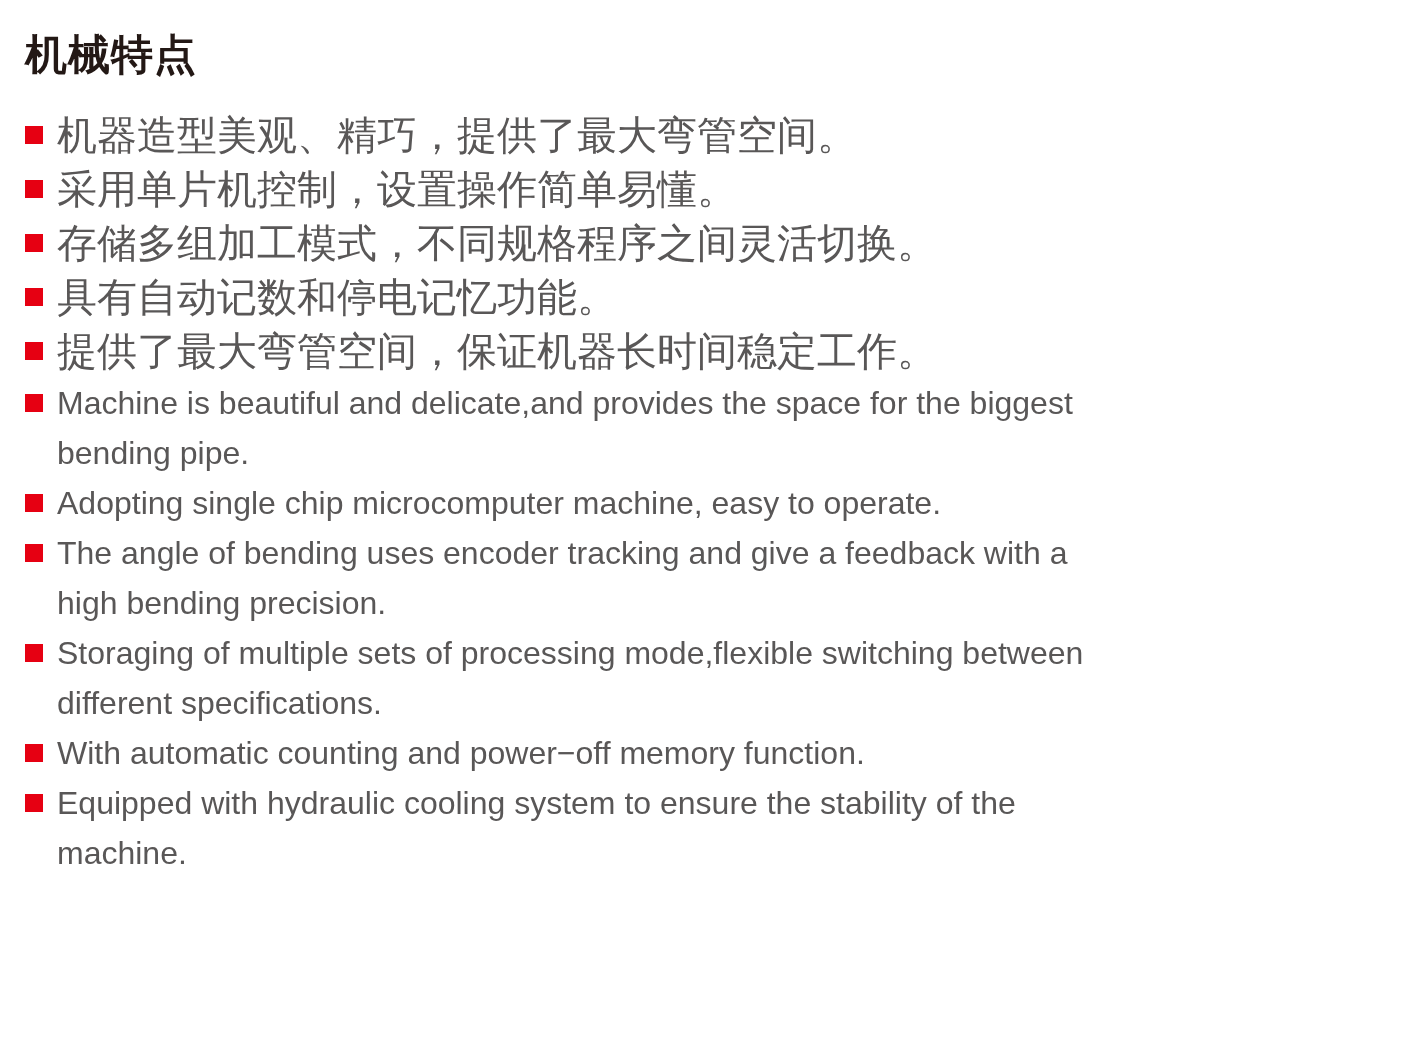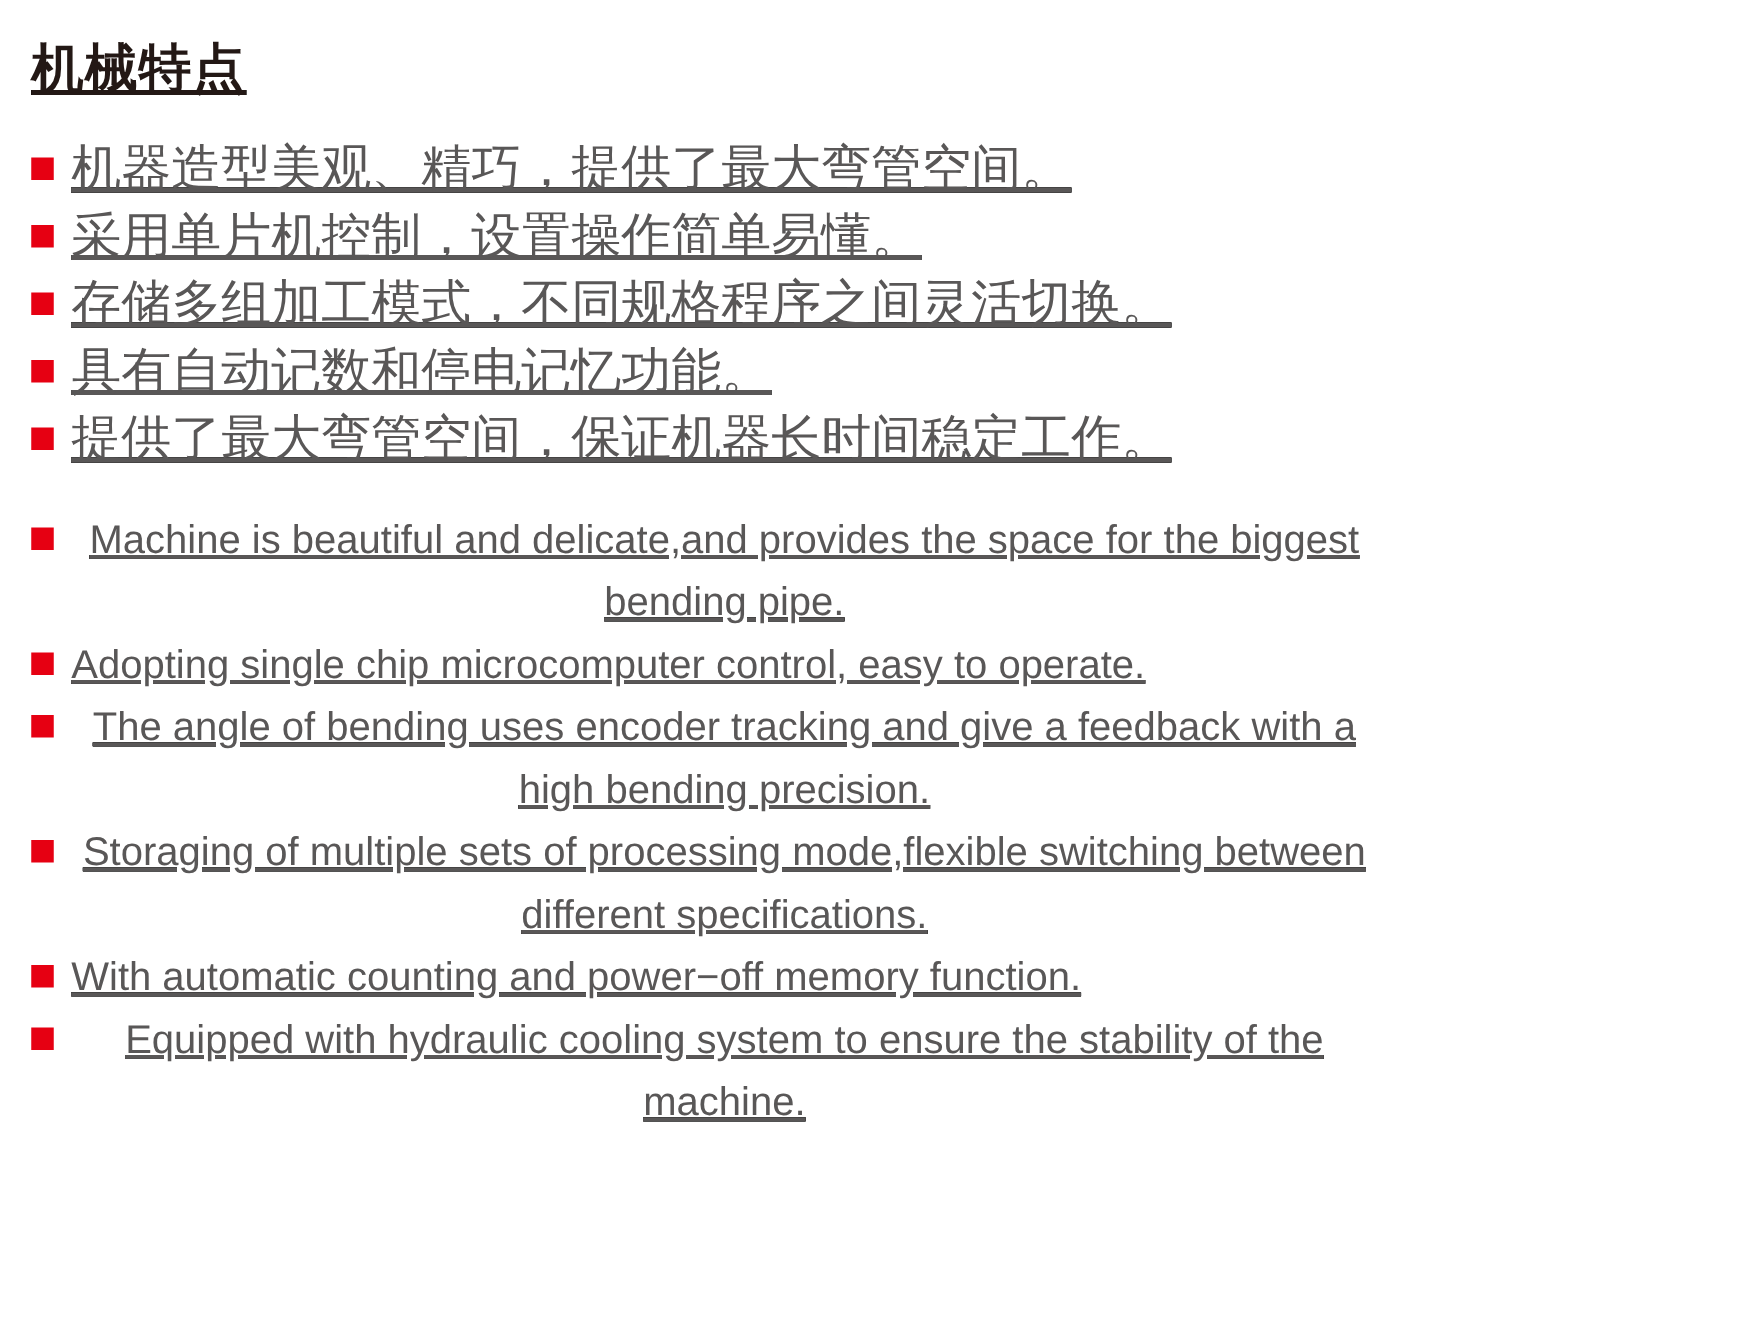--- a/index.html
+++ b/index.html
@@ -1,15 +1,15 @@
 <!DOCTYPE html>
 <html><head>
 <meta charset="utf-8">
 <style>
-  * { margin: 0; padding: 0; box-sizing: border-box; text-decoration: underline; }
+  * { margin: 0; padding: 0; box-sizing: border-box; }
   html, body {
     width: 1401px;
     height: 1058px;
     background: #ffffff;
     overflow: hidden;
   }
   body {
     font-family: "Liberation Sans", "DejaVu Sans", sans-serif;
   }
   .page {
@@ -48,22 +48,20 @@
   }
   .cn-list .sq { margin-top: 18px; }
   .en-title {
     margin-top: 34px;
     font-size: 37px;
     font-weight: 500;
     line-height: 46px;
     color: #231815;
   }
   .en-list {
-    margin-top: 28px;
-    text-align: center;
   }
   .en-list .item {
     font-size: 32px;
     line-height: 50px;
     color: #595757;
   }
   .en-list .sq { margin-top: 16px; }
   .item-text {
     max-width: 1045px;
   }
@@ -99,21 +97,21 @@
   </ul>
 
 
   <ul class="bullet-list en-list">
     <li class="item">
       <span class="sq"></span>
       <span class="item-text">Machine is beautiful and delicate,and provides the space for the biggest bending pipe.</span>
     </li>
     <li class="item">
       <span class="sq"></span>
-      <span class="item-text">Adopting single chip microcomputer control, easy to operate.</span>
+      <span class="item-text">Adopting single chip microcomputer machine, easy to operate.</span>
     </li>
     <li class="item">
       <span class="sq"></span>
       <span class="item-text">The angle of bending uses encoder tracking and give a feedback with a high bending precision.</span>
     </li>
     <li class="item">
       <span class="sq"></span>
       <span class="item-text">Storaging of multiple sets of processing mode,flexible switching between different specifications.</span>
     </li>
     <li class="item">

